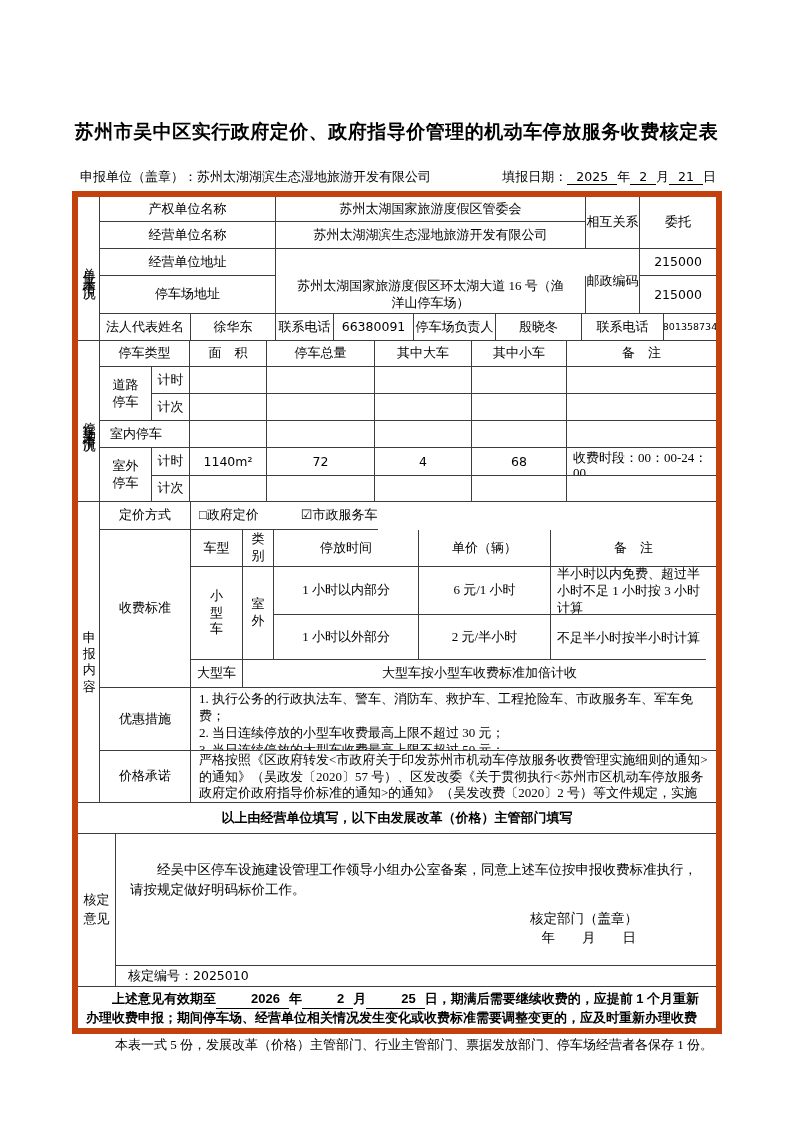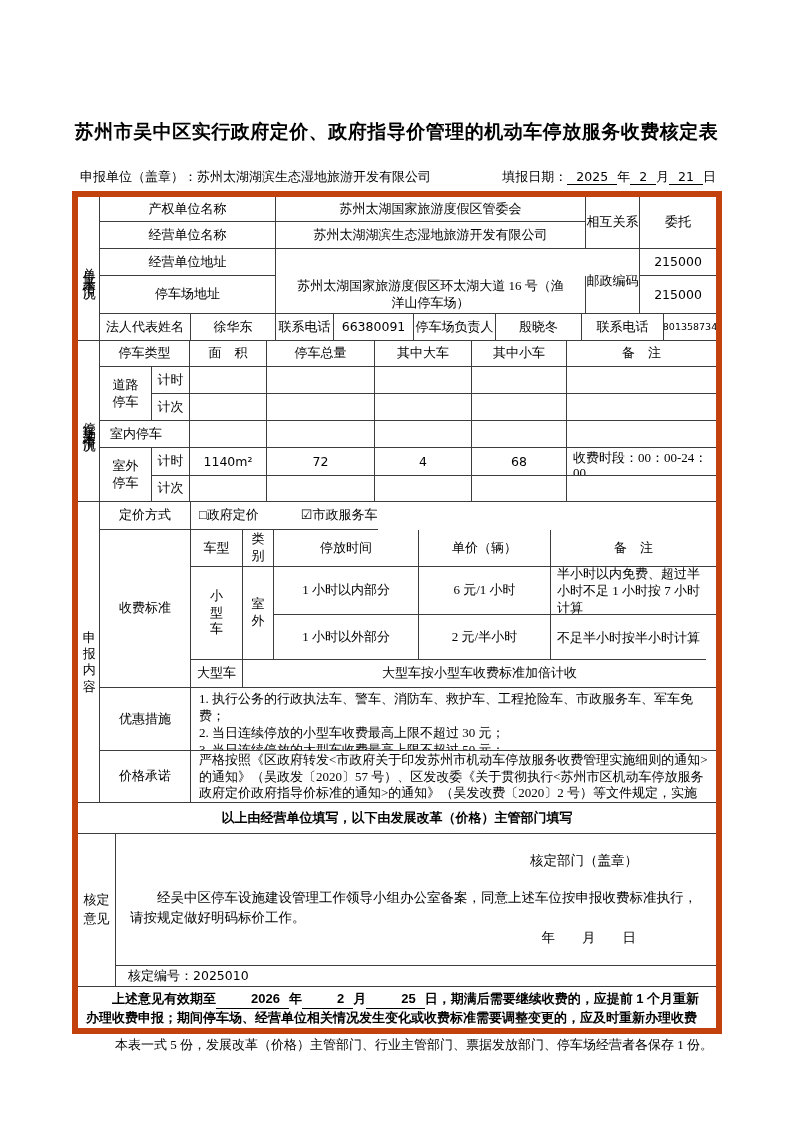--- a/index.html
+++ b/index.html
@@ -212,21 +212,21 @@
               <div class="c" style="flex:0 0 52px">
                   <span class="stack">小型车</span>
                 </div>
               <div class="c" style="flex:0 0 31px">
                   <span class="stack">室外</span>
                 </div>
               <div class="col grow">
                 <div class="r" style="height:48px">
                   <div class="c" style="flex:0 0 145px">1 小时以内部分</div>
                   <div class="c" style="flex:0 0 132px">6 元/1 小时</div>
-                  <div class="c last lt small" style="padding:2px 6px; line-height:17px">半小时以内免费、超过半小时不足 1 小时按 7 小时计算</div>
+                  <div class="c last lt small" style="padding:2px 6px; line-height:17px">半小时以内免费、超过半小时不足 1 小时按 3 小时计算</div>
                 </div>
                 <div class="r" style="height:45px">
                   <div class="c" style="flex:0 0 145px">1 小时以外部分</div>
                   <div class="c" style="flex:0 0 132px">2 元/半小时</div>
                   <div class="c last lt small" style="padding:2px 6px; line-height:17px">不足半小时按半小时计算</div>
                 </div>
               </div>
             </div>
             <div class="r" style="height:28px">
               <div class="c" style="flex:0 0 52px">大型车</div>
@@ -253,22 +253,22 @@
     <div class="r" style="height:31px">
       <div class="c last grow band">以上由经营单位填写，以下由发展改革（价格）主管部门填写</div>
     </div>
 
     <div class="r">
       <div class="c" style="flex:0 0 38px">
         <span style="display:inline-block;width:2.2em;text-align:center;line-height:1.45">核定意见</span>
       </div>
       <div class="col grow">
         <div class="c last blk" style="height:132px; padding:8px 14px; font-size:13.5px">
+          <div style="text-indent:2em; margin-top:18px; line-height:20px">经吴中区停车设施建设管理工作领导小组办公室备案，同意上述车位按申报收费标准执行，请按规定做好明码标价工作。</div>
           <div style="text-align:right; padding-right:64px; margin-top:11px">核定部门（盖章）</div>
-          <div style="text-indent:2em; margin-top:18px; line-height:20px">经吴中区停车设施建设管理工作领导小组办公室备案，同意上述车位按申报收费标准执行，请按规定做好明码标价工作。</div>
           <div style="text-align:right; padding-right:66px; margin-top:2px">年　　月　　日</div>
         </div>
         <div class="c last lt" style="height:21px; padding-left:12px">
           <span>核定编号：</span>
             <span class="val">2025010</span>
         </div>
       </div>
     </div>
     <div class="r" style="height:41px">
       <div class="c last blk band" style="border-bottom:none; padding:3px 8px 0 8px; text-indent:2em; line-height:18px; font-size:13px">

